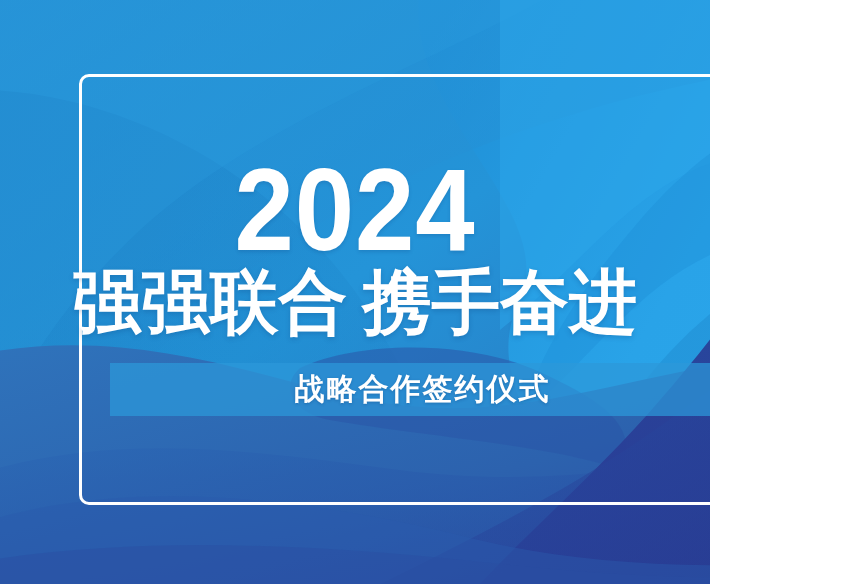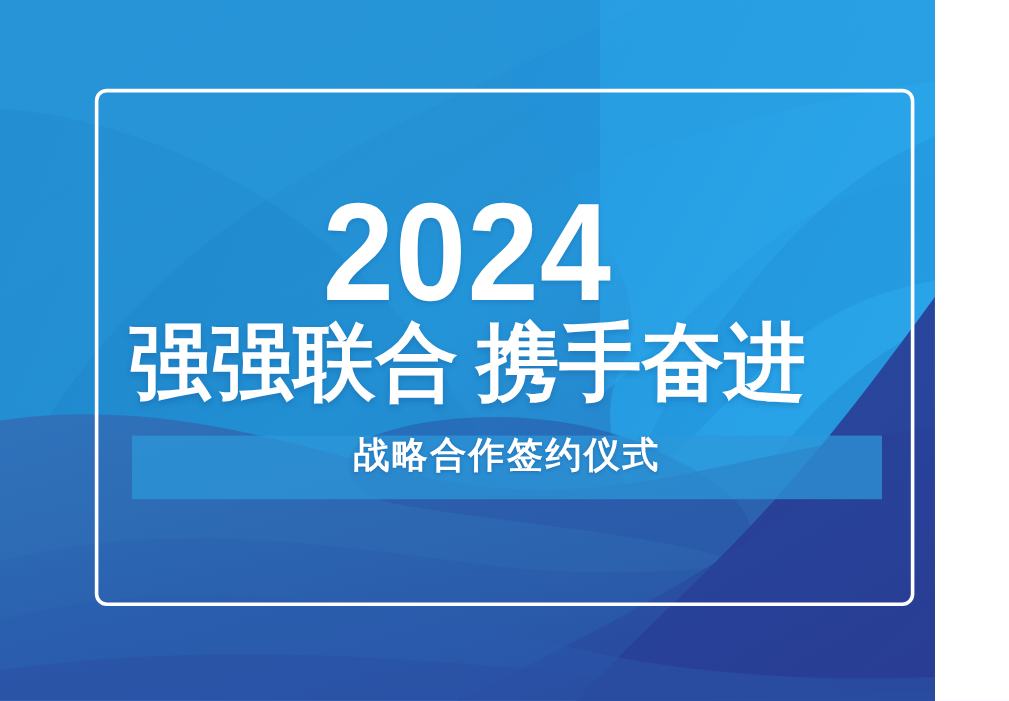--- a/index.html
+++ b/index.html
@@ -7,21 +7,21 @@
     padding: 0;
     background: #ffffff;
   }
   body {
     font-family: "Liberation Sans", "DejaVu Sans", sans-serif;
   }
 
   
   #poster {
     position: relative;
-    width: 779px;
+    width: 710px;
     height: 584px;
     overflow: hidden;
     background: #8b5cf6;
   }
 
   
   #bg-waves {
     position: absolute;
     inset: 0;
     width: 841px;
@@ -93,21 +93,21 @@
     position: absolute;
     left: 110px;
     top: 363px;
     width: 625px;
     height: 53px;
     background: rgba(45,152,218,0.72);
   }
   #subtitle-text {
     position: absolute;
     left: 110px;
-    top: 353px;
+    top: 363px;
     width: 625px;
     height: 53px;
     display: flex;
     align-items: center;
     justify-content: center;
     color: #ffffff;
     font-family: "DejaVu Sans", "Liberation Sans", sans-serif;
     font-weight: bold;
     font-size: 30px;
     letter-spacing: 2px;

